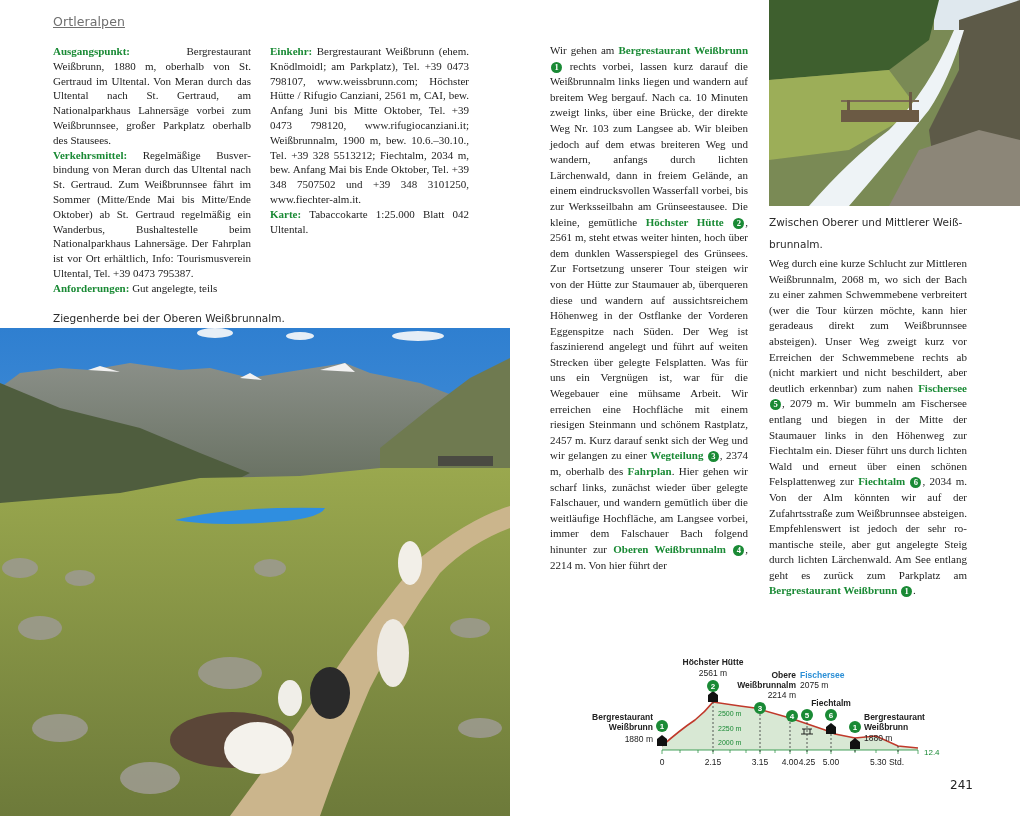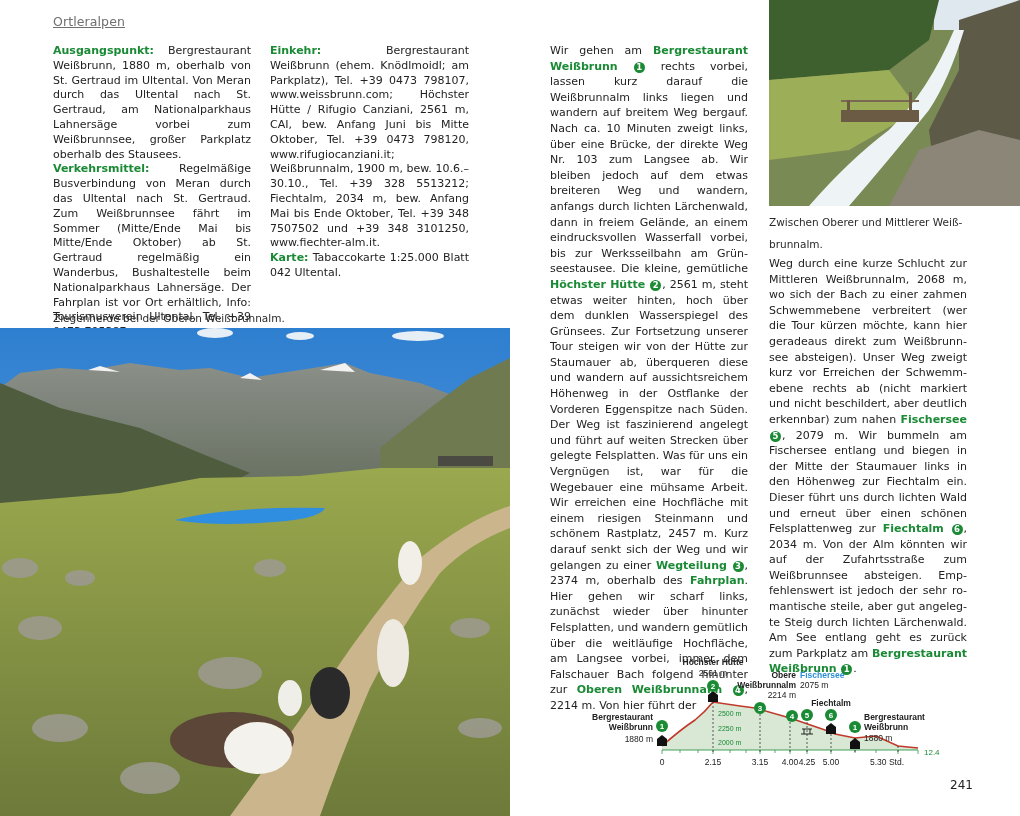--- a/index.html
+++ b/index.html
@@ -7,21 +7,21 @@
     width: 1020px; height: 816px; position: relative; overflow: hidden;
     background: #ffffff; color: #1f1f1f;
     font-family: "DejaVu Sans", "Liberation Sans", sans-serif;
   }
   .running-head {
     position: absolute; left: 53px; top: 14px;
     font-size: 12.5px; color: #6f6f6f; letter-spacing: 0.1px; text-decoration: underline;
   }
   .col {
     position: absolute; font-size: 11px; line-height: 14.8px;
-    text-align: justify; hyphens: manual; color: #222;
+    text-align: justify; hyphens: manual; color: #222; font-family: Liberation Serif, serif;
   }
   .col p { margin: 0; }
   .hl { color: #1a8a35; font-weight: bold; }
   .num {
     display: inline-block; width: 11px; height: 11px; border-radius: 50%;
     background: #1a8a35; color: #fff; font-size: 8.5px; line-height: 11px;
     text-align: center; font-weight: bold; vertical-align: 0px; margin: 0 1px;
   }
   .caption {
     position: absolute; font-size: 10.5px; color: #2a2a2a; line-height: 22px;
@@ -115,21 +115,21 @@
       <ellipse cx="290" cy="370" rx="12" ry="18" fill="#f0eee8"></ellipse>
     </g>
   </svg>
 </div>
 
 <div class="col" style="left:550px; top:43px; width:198px; line-height:15.6px;">
   <p>
     <span>Wir gehen am </span><span class="hl">Bergrestaurant Weißbrunn</span>
     <span class="num">1</span><span> rechts vorbei, lassen kurz darauf die Weißbrunnalm links liegen und wandern auf breitem Weg bergauf. Nach ca. 10 Minuten zweigt links, über eine Brücke, der direkte Weg Nr. 103 zum Langsee ab. Wir bleiben jedoch auf dem et­was breiteren Weg und wandern, anfangs durch lichten Lärchenwald, dann in freiem Gelände, an einem eindrucksvollen Wasserfall vorbei, bis zur Werksseilbahn am Grün­seestausee. Die kleine, gemütliche </span><span class="hl">Höchster Hütte</span>
     <span class="num">2</span><span>, 2561 m, steht etwas weiter hinten, hoch über dem dunklen Wasserspiegel des Grünsees. Zur Fortsetzung unserer Tour steigen wir von der Hütte zur Staumauer ab, überqueren diese und wandern auf aussichtsreichem Höhenweg in der Ostflanke der Vorderen Eggenspitze nach Süden. Der Weg ist faszinierend angelegt und führt auf weiten Stre­cken über gelegte Felsplatten. Was für uns ein Vergnügen ist, war für die Wegebauer eine mühsame Arbeit. Wir erreichen eine Hochfläche mit einem riesigen Steinmann und schö­nem Rastplatz, 2457 m. Kurz darauf senkt sich der Weg und wir gelan­gen zu einer </span><span class="hl">Wegteilung</span>
-    <span class="num">3</span><span>, 2374 m, oberhalb des </span><span class="hl">Fahrplan</span><span>. Hier gehen wir scharf links, zunächst wieder über hinunter Felsplatten, und wan­dern gemütlich über die weitläufige Hochfläche, am Langsee vorbei, im­mer dem Falschauer Bach folgend hinunter zur </span><span class="hl">Oberen Weißbrunn­alm</span>
+    <span class="num">3</span><span>, 2374 m, oberhalb des </span><span class="hl">Fahrplan</span><span>. Hier gehen wir scharf links, zunächst wieder über gelegte Falschauer, und wan­dern gemütlich über die weitläufige Hochfläche, am Langsee vorbei, im­mer dem Falschauer Bach folgend hinunter zur </span><span class="hl">Oberen Weißbrunn­alm</span>
     <span class="num">4</span><span>, 2214 m. Von hier führt der</span>
   </p>
 </div>
 
 <div class="photo" style="left:769px; top:0; width:251px; height:206px;">
   <svg width="251" height="206" viewBox="0 0 251 206">
     <rect width="251" height="206" fill="#7a8a55"></rect>
     <rect x="165" y="0" width="86" height="30" fill="#dfe8ee"></rect>
     <path d="M0,0 L170,0 L160,40 L120,70 L0,80 Z" fill="#3e5f2e"></path>
     <path d="M0,80 L120,70 L150,110 L80,150 L0,160 Z" fill="#9cae58"></path>

